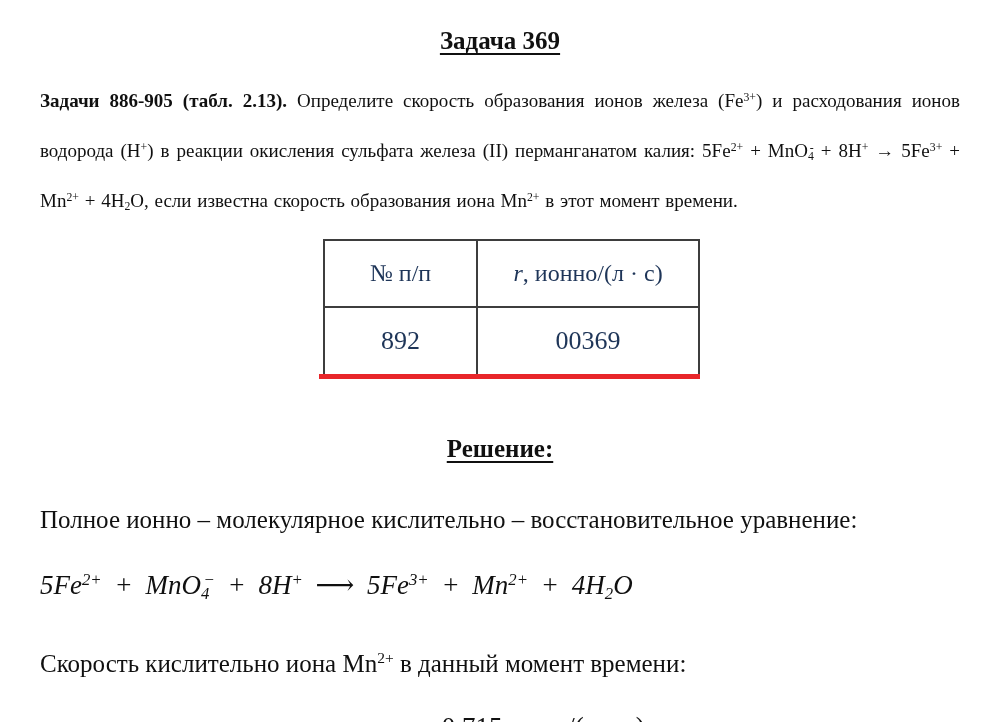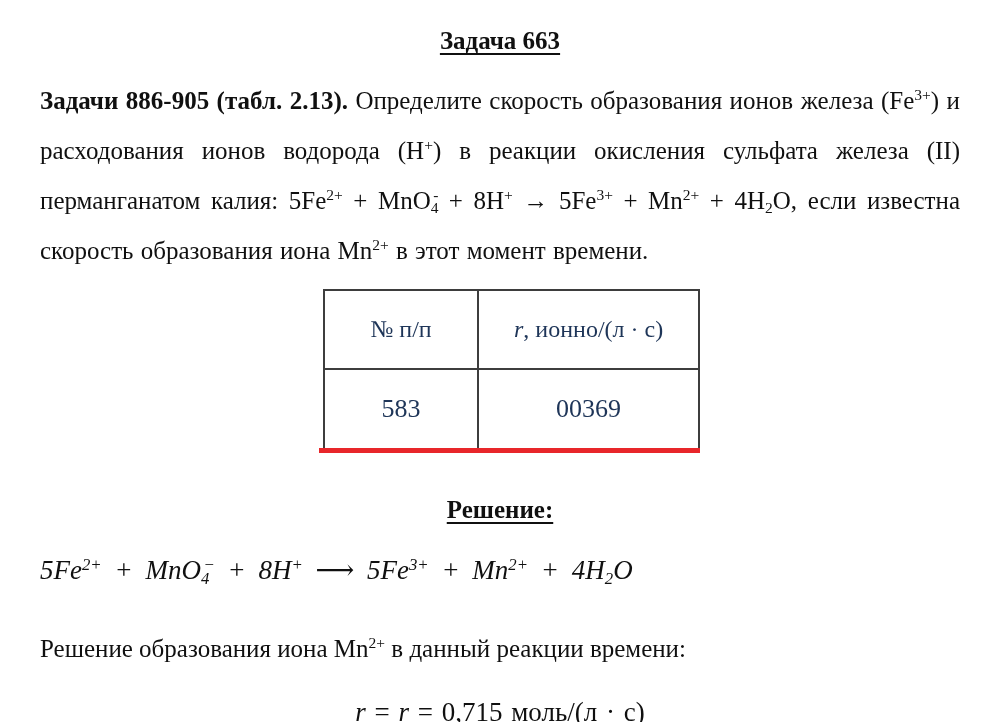--- a/index.html
+++ b/index.html
@@ -26,21 +26,21 @@
     text-align: center;
     font-size: 25px;
     line-height: 30px;
     font-weight: bold;
     text-decoration: underline;
     text-decoration-thickness: 2px;
     text-underline-offset: 4px;
   }
   .problem-text {
     margin: 20px 0 0 0;
-    font-size: 25px;
+    font-size: 19px;
     line-height: 50px;
     text-align: justify;
     word-spacing: 1px;
   }
   .b { font-weight: bold; }
   .i { font-style: italic; }
   .sup {
     font-size: 62%;
     position: relative;
     top: -0.55em;
@@ -61,37 +61,37 @@
   table.dtable {
     border-collapse: collapse;
     margin-left: 4px;
     table-layout: fixed;
     color: var(--table-text, #1e3558);
   }
   table.dtable th, table.dtable td {
     border: 2px solid var(--table-border, #3d3d3d);
     text-align: center;
     vertical-align: middle;
-    padding: 14px;
+    padding: 8px;
     font-weight: normal;
   }
   .col-num  { width: 147px; }
   .col-rate { width: 218px; }
   table.dtable tr.hdr  th { height: 49px; font-size: 24px; }
   table.dtable tr.data td { height: 50px; font-size: 26px; }
   td.cell-number { font-weight: bold; }
   .redline {
     width: 381px;
     height: 5px;
     margin-top: -2px;
     position: relative;
     background: var(--red, #e8262a);
   }
 
-  .solution-heading { margin-top: 42px; }
+  .solution-heading { margin-top: 55px; }
   .solution-line {
     margin: 36px 0 0 0;
     font-size: 25px;
     line-height: 40px;
     text-align: left;
   }
   .equation {
     margin: 22px 0 0 0;
     font-size: 27px;
     line-height: 46px;
@@ -105,42 +105,43 @@
     line-height: 38px;
     text-align: center;
     word-spacing: 2px;
   }
 </style>
 </head>
 <body>
 
 <main class="page">
 
-  <h1 class="heading">Задача 663</h1>
+  <h1 class="heading">Задача 369</h1>
 
   <p class="problem-text"><span class="b">Задачи 886-905 (табл. 2.13). </span><span>Определите скорость образования ионов железа (Fe</span><span class="sup">3+</span><span>) и расходования ионов водорода (Н</span><span class="sup">+</span><span>) в реакции окисления сульфата железа (II) перманганатом калия: 5Fe</span><span class="sup">2+</span><span> + MnO</span><span class="sub">4</span><span class="sup">-</span><span> + 8H</span><span class="sup">+</span><span> → 5Fe</span><span class="sup">3+</span><span> + Mn</span><span class="sup">2+</span><span> + 4H</span><span class="sub">2</span><span>O, если известна скорость образования иона Mn</span><span class="sup">2+</span><span> в этот момент времени.</span></p>
 
   <div class="tablewrap">
     <table class="dtable">
       <tbody>
         <tr class="hdr">
           <th class="col-num">№ п/п</th>
           <th class="col-rate"><span class="i">r</span><span>, ионно/(л · с)</span></th>
         </tr>
         <tr class="data">
-          <td class="col-num cell-number">583</td>
+          <td class="col-num cell-number">892</td>
           <td class="col-rate cell-rate">00369</td>
         </tr>
       </tbody>
     </table>
     <div class="redline"></div>
   </div>
 
   <h2 class="heading solution-heading">Решение:</h2>
 
+  <p class="solution-line">Полное ионно – молекулярное кислительно – восстановительное уравнение:</p>
 
   <div class="equation"><span>5Fe</span><span class="sup">2+</span><span> + </span><span>MnO</span><span class="sub">4</span><span class="sup">−</span><span> + </span><span>8H</span><span class="sup">+</span><span> ⟶ </span><span>5Fe</span><span class="sup">3+</span><span> + </span><span>Mn</span><span class="sup">2+</span><span> + </span><span>4H</span><span class="sub">2</span><span>O</span></div>
 
-  <p class="solution-line"><span>Решение образования иона Mn</span><span class="sup">2+</span><span> в данный реакции времени:</span></p>
+  <p class="solution-line"><span>Скорость кислительно иона Mn</span><span class="sup">2+</span><span> в данный момент времени:</span></p>
 
   <div class="final-formula"><span class="i">r</span><span> = </span><span class="i">r</span><span> = 0,715 моль/(л · с)</span></div>
 
 </main>
 
 </body></html>

